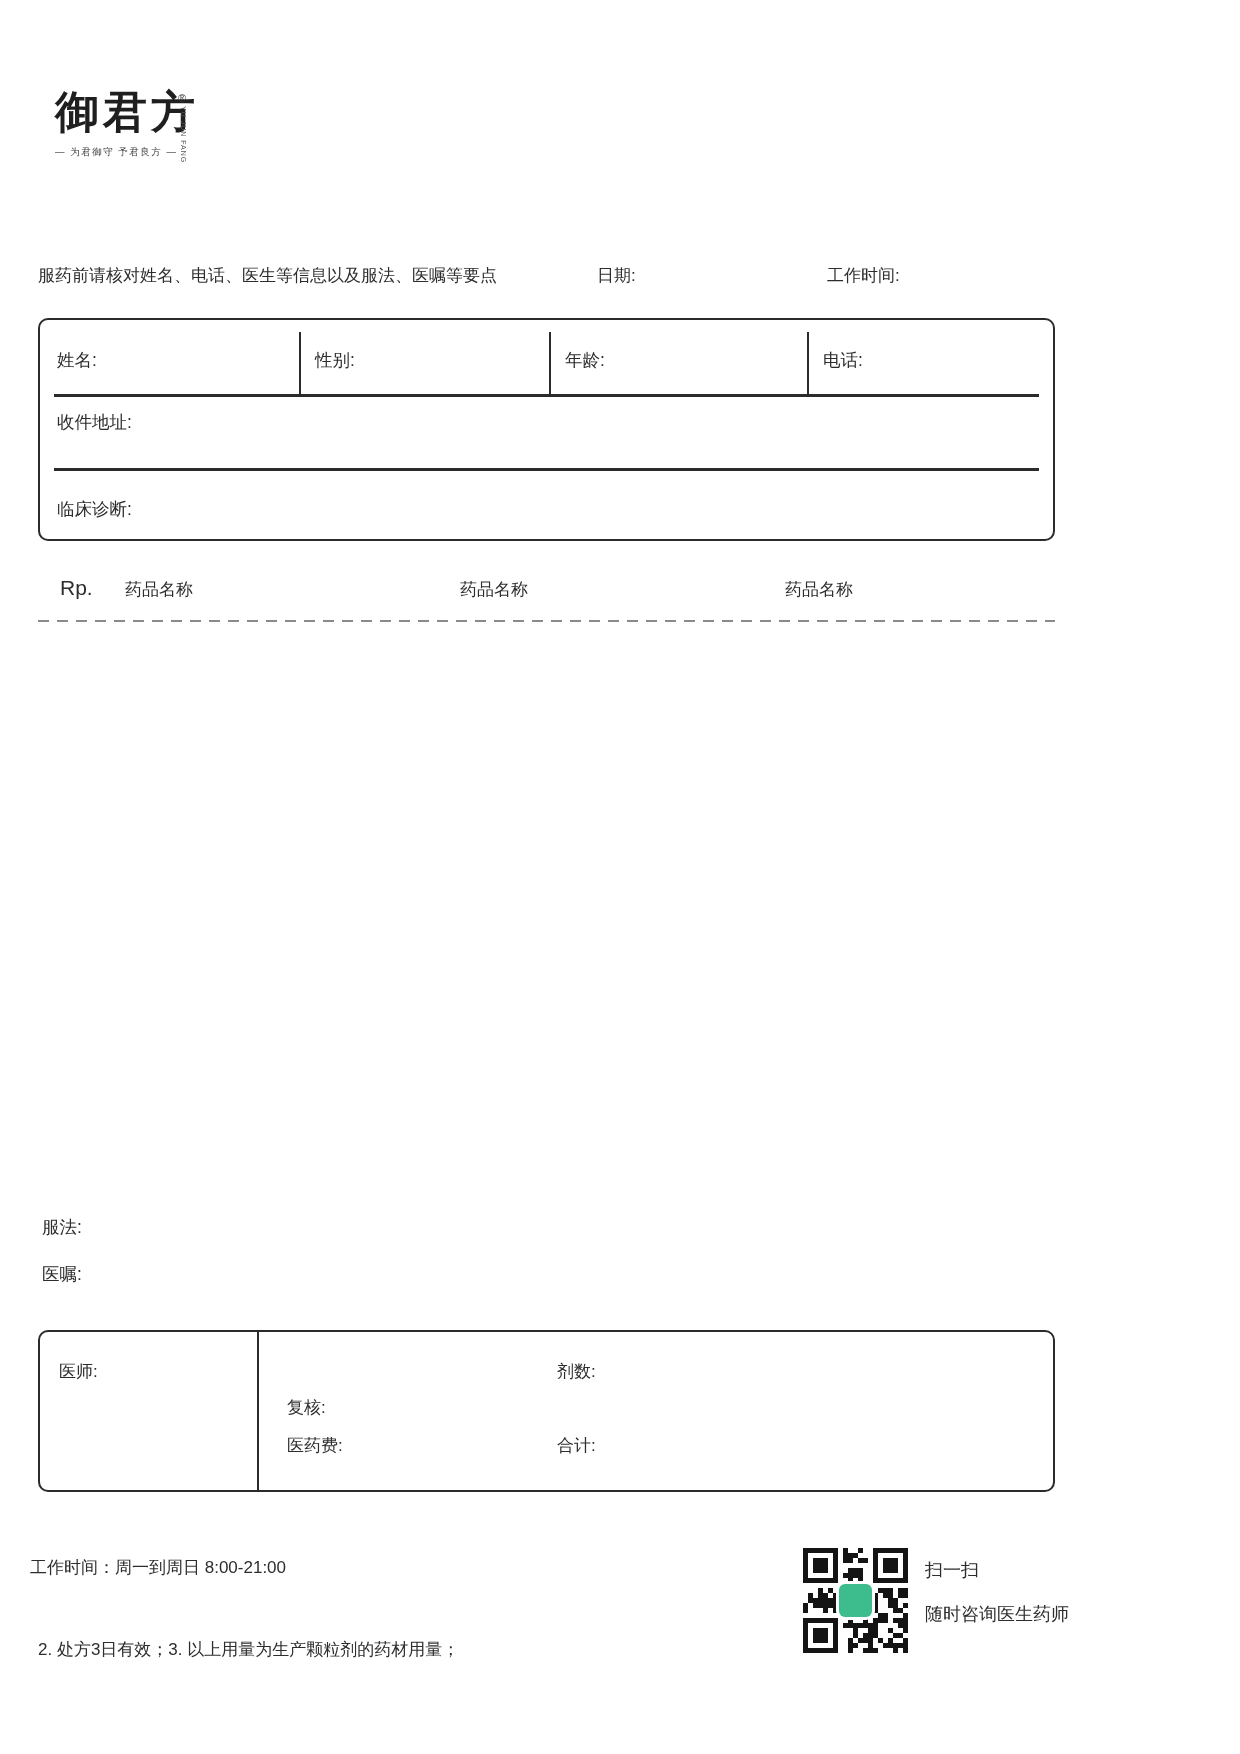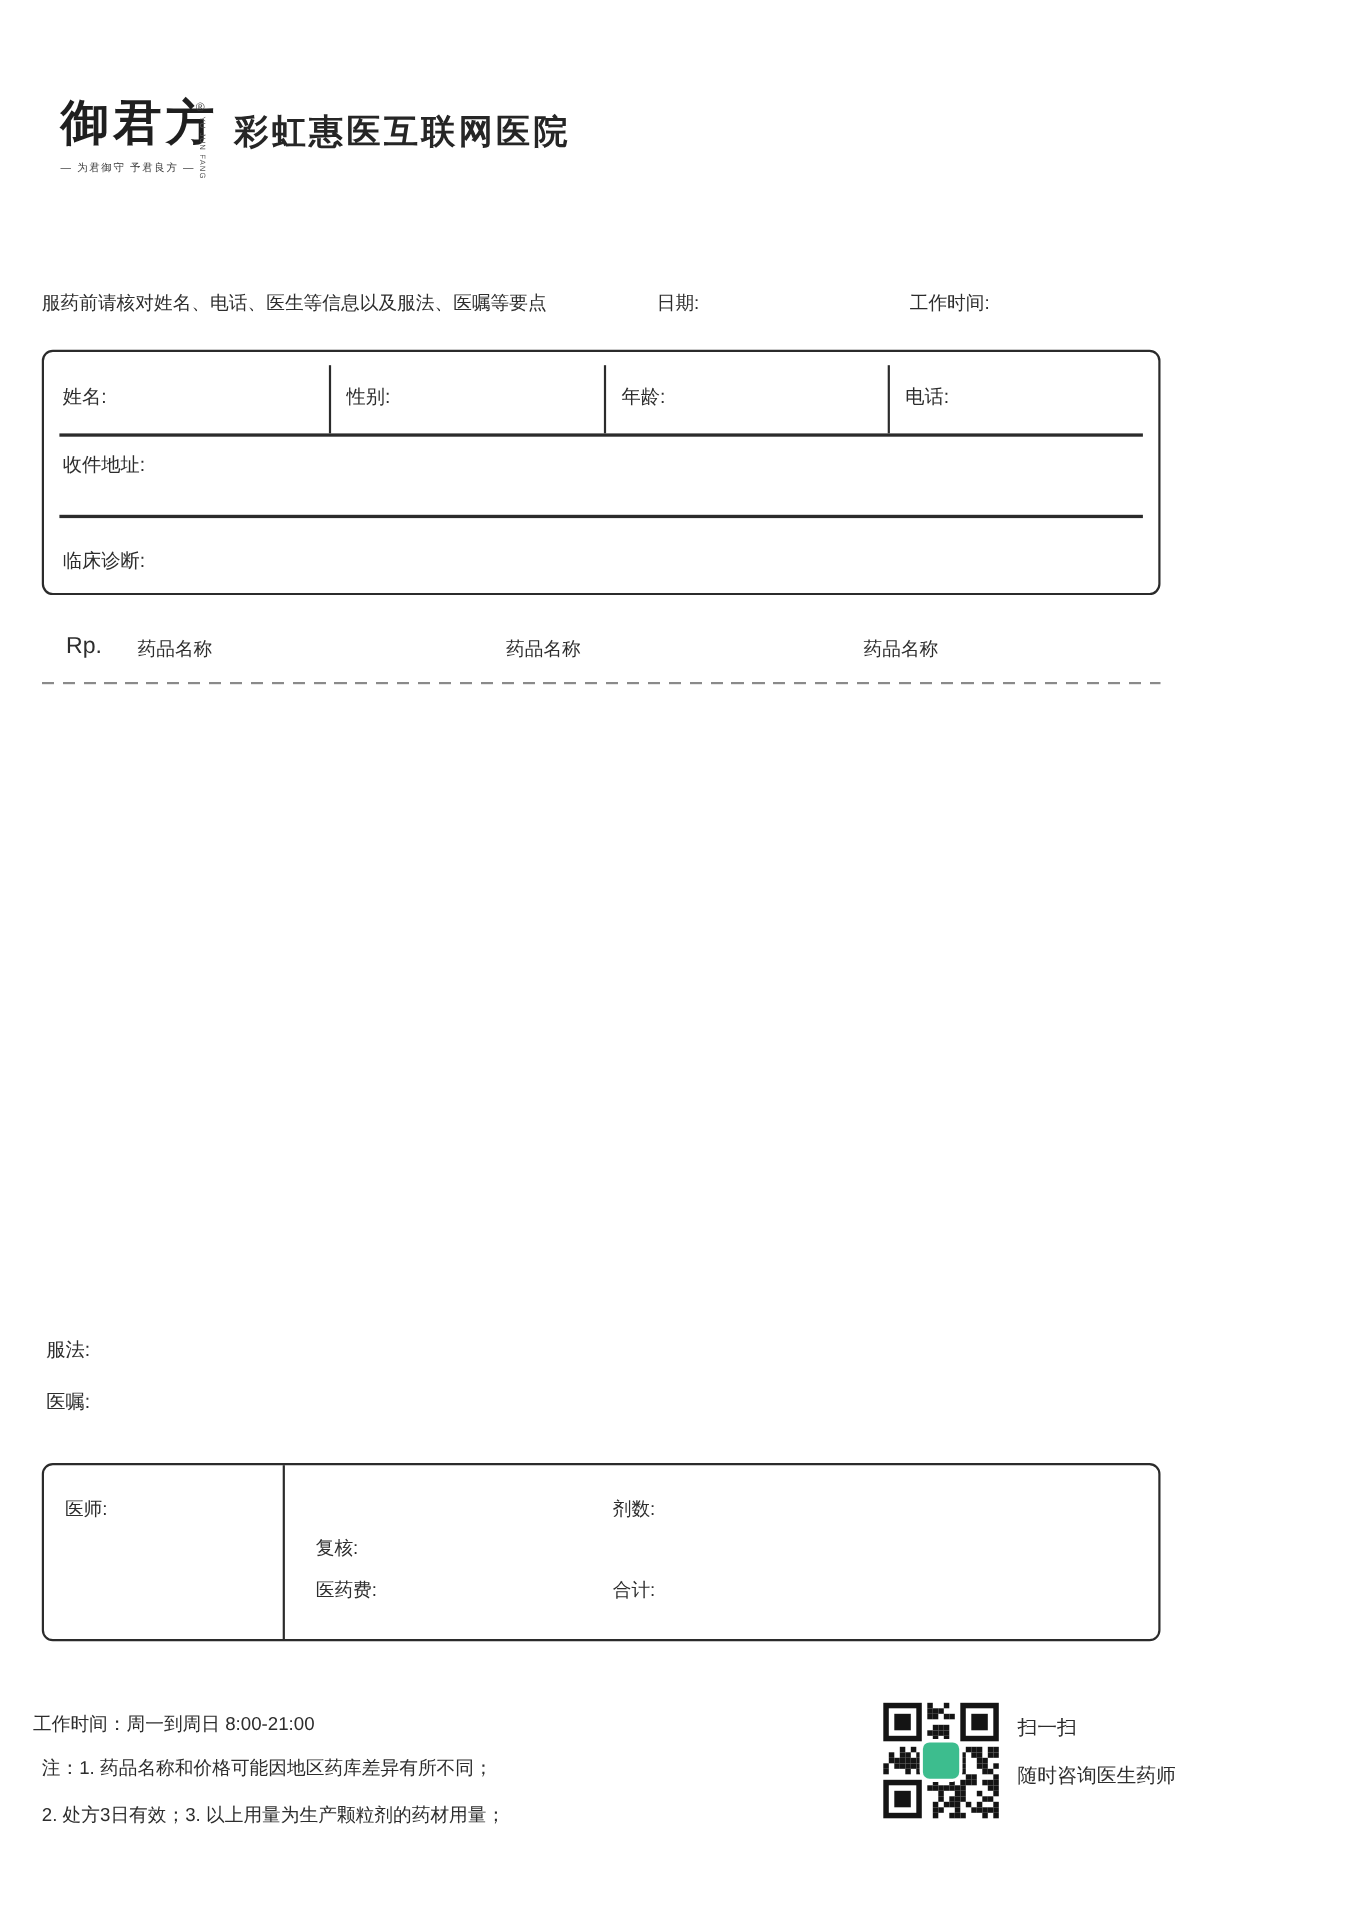--- a/index.html
+++ b/index.html
@@ -83,21 +83,20 @@
 </style>
 </head>
 <body>
 
 <div class="page">
 
   <div class="abs logo-text">御君方</div>
   <div class="abs logo-reg">®</div>
   <div class="abs logo-vert">YU JUN FANG</div>
   <div class="abs logo-tagline">— 为君御守 予君良方 —</div>
-  <div class="abs hospital-name">彩虹惠医互联网医院</div>
 
   <div class="abs notice">服药前请核对姓名、电话、医生等信息以及服法、医嘱等要点</div>
   <div class="abs date-label">日期:</div>
   <div class="abs rx-number-label">工作时间:</div>
 
   <div class="abs patient-box">
     <div class="abs pb-vdiv v1"></div>
     <div class="abs pb-vdiv v2"></div>
     <div class="abs pb-vdiv v3"></div>
     <div class="abs pb-hline h1"></div>
@@ -122,21 +121,20 @@
   <div class="abs signoff-box">
     <div class="abs so-vdiv"></div>
     <div class="abs so-label so-physician">医师:</div>
     <div class="abs so-label so-review">复核:</div>
     <div class="abs so-label so-doses">剂数:</div>
     <div class="abs so-label so-fee">医药费:</div>
     <div class="abs so-label so-total">合计:</div>
   </div>
 
   <div class="abs work-time">工作时间：周一到周日 8:00-21:00</div>
-  <div class="abs note-1">注：1. 药品名称和价格可能因地区药库差异有所不同；</div>
   <div class="abs note-2">2. 处方3日有效；3. 以上用量为生产颗粒剂的药材用量；</div>
 
   <div class="abs qr-code">
     <div class="qr-modules">
         <div style="left: 40px; top: 0px;"></div>
         <div style="left: 55px; top: 0px;"></div>
         <div style="left: 40px; top: 5px;"></div>
         <div style="left: 45px; top: 5px;"></div>
         <div style="left: 50px; top: 5px;"></div>
         <div style="left: 40px; top: 10px;"></div>

